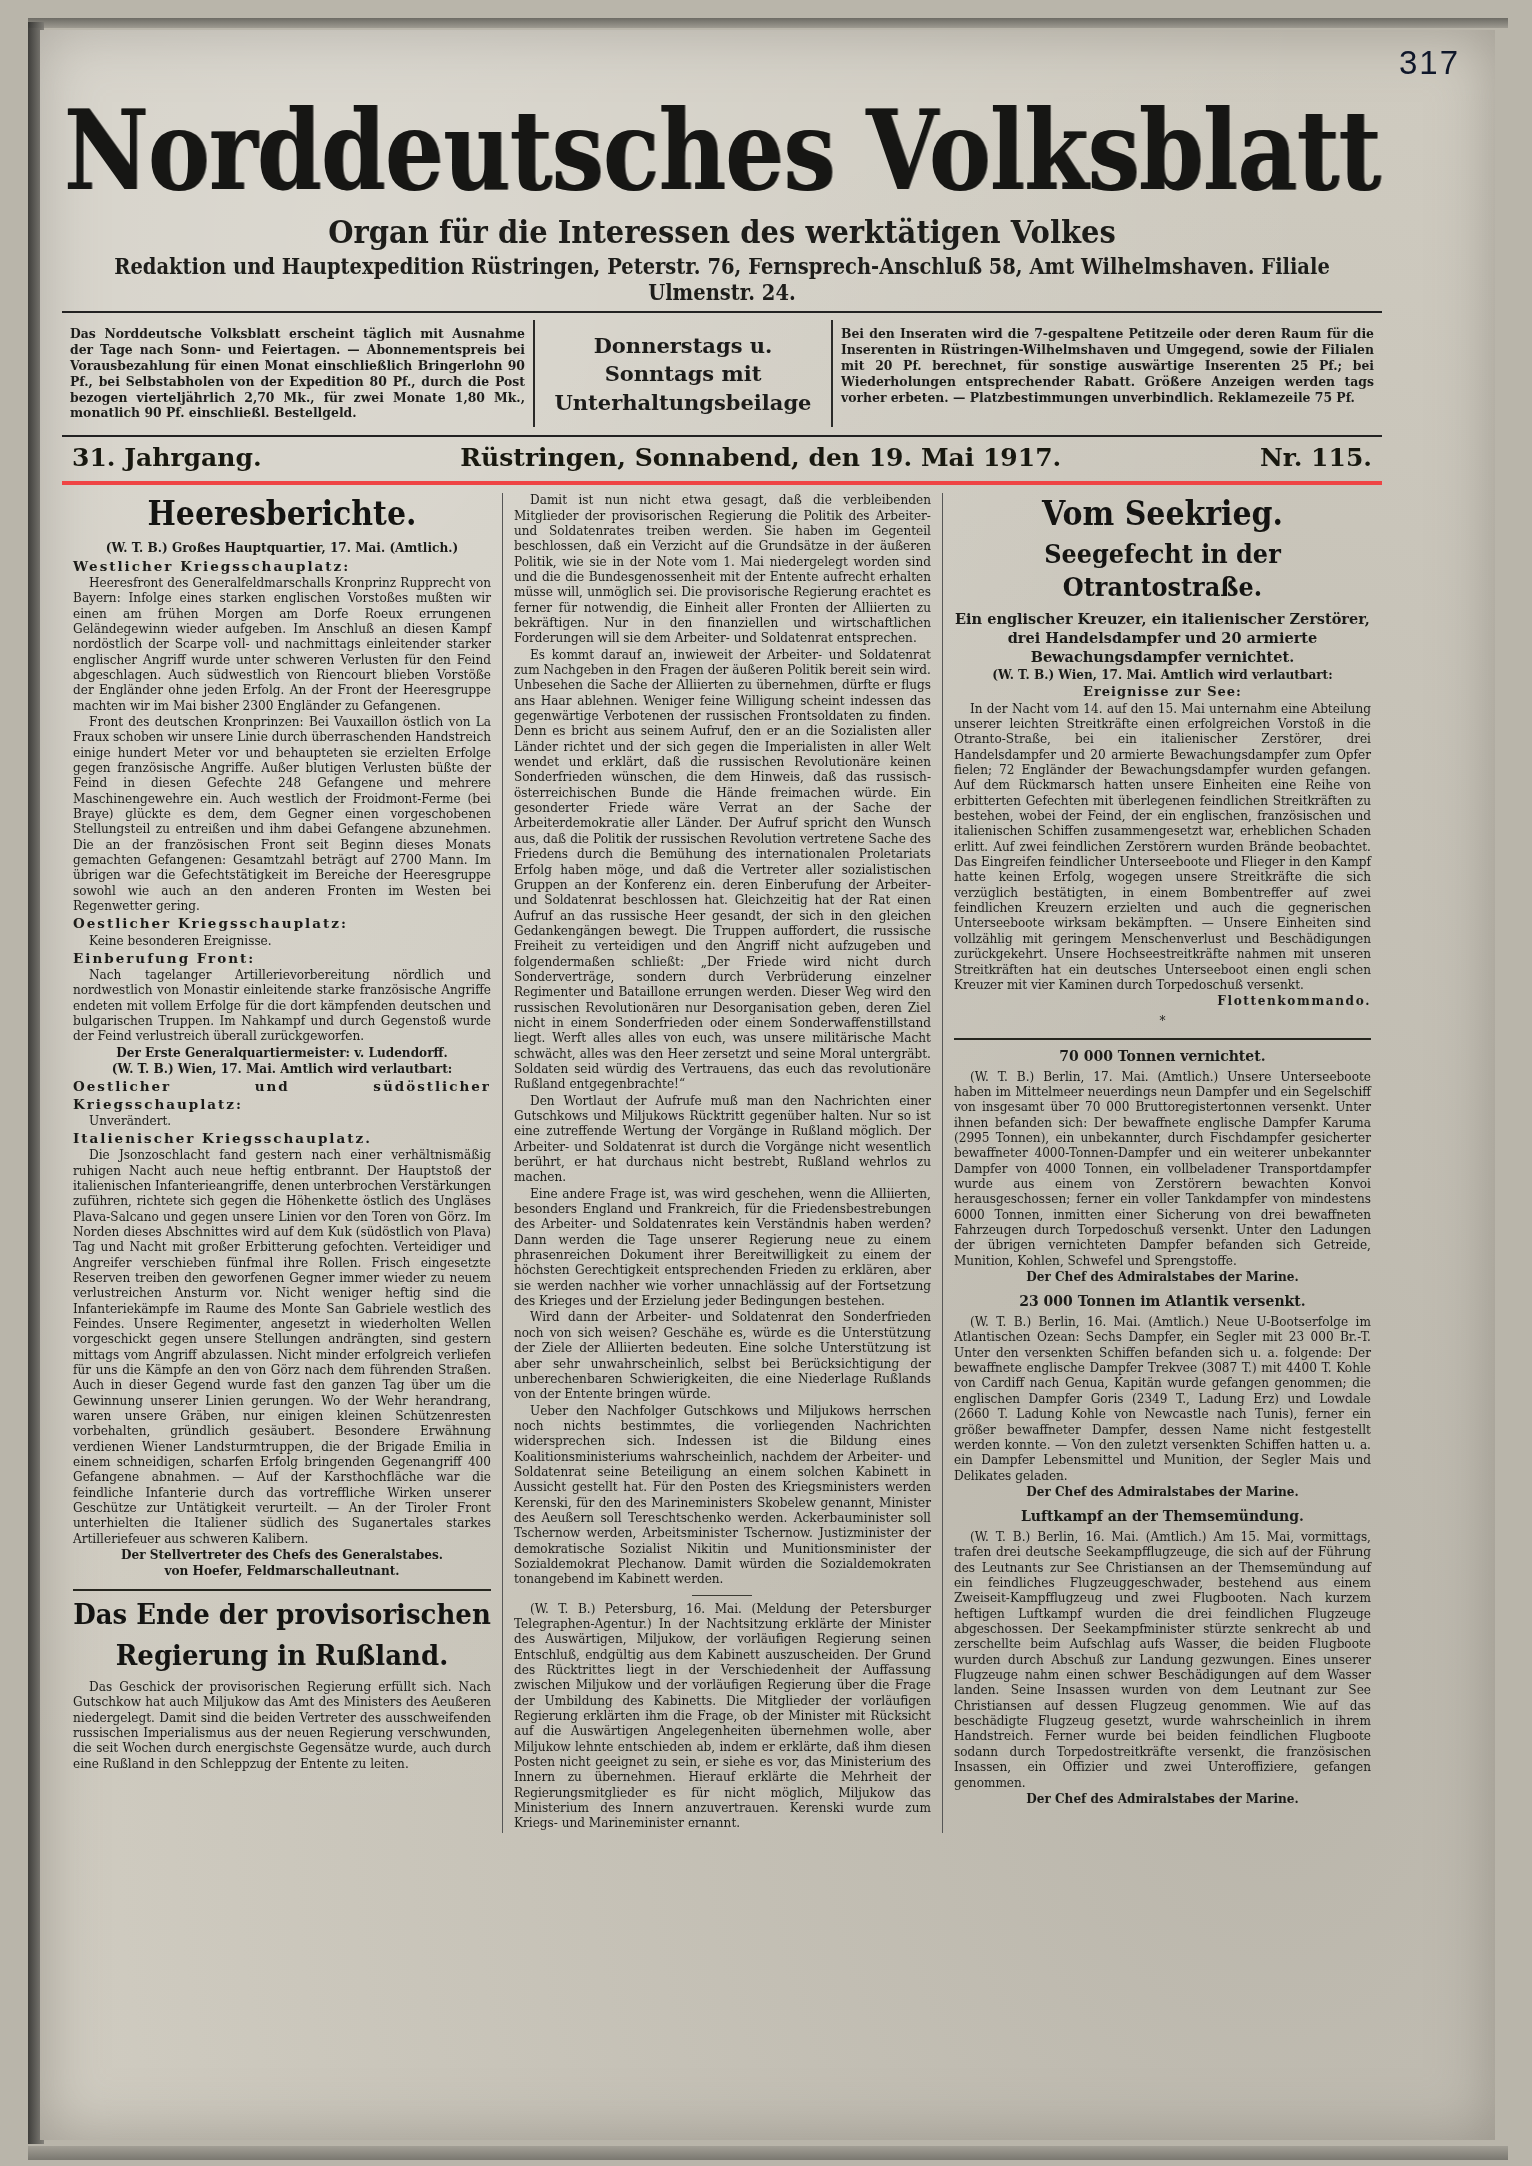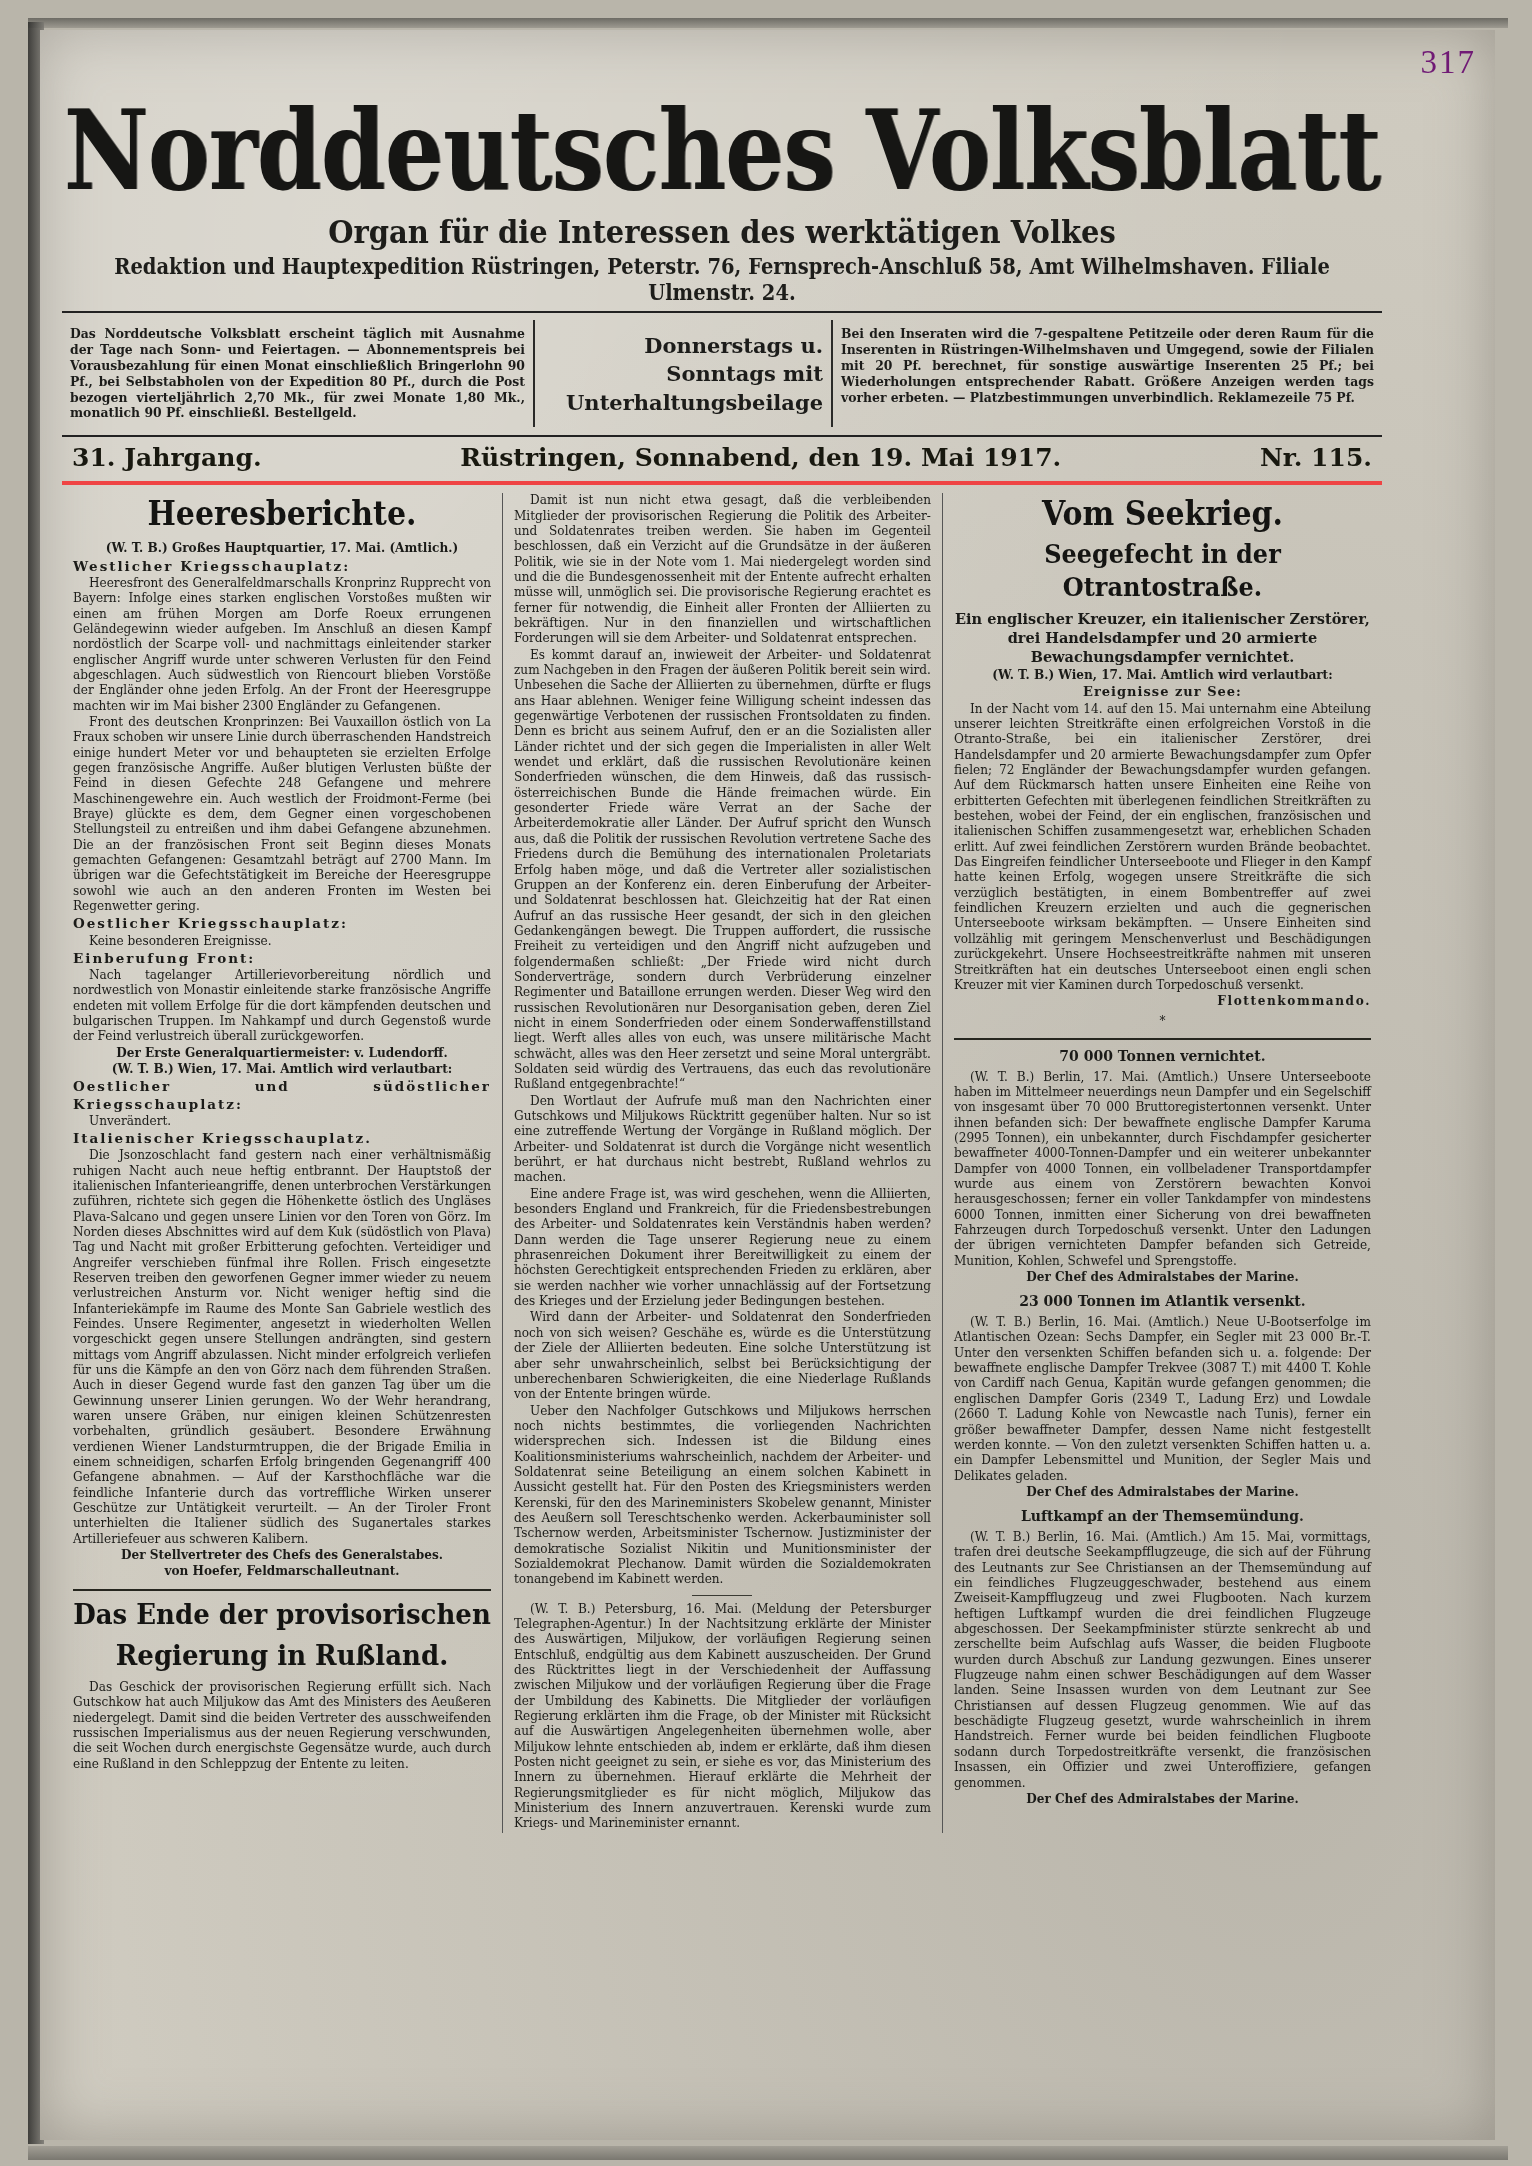--- a/index.html
+++ b/index.html
@@ -46,25 +46,25 @@
     opacity: .6;
   }
   .edge-bottom {
     position: absolute; left: 28px; bottom: 6px; width: 1480px; height: 14px;
     background: linear-gradient(0deg, #3a3a36, #8b8880);
     opacity: .5;
   }
 
   .pagenum {
     position: absolute;
-    right: 56px;
+    right: 72px;
     top: 44px;
-    font-family: Liberation Serif, serif;
+    font-family: Liberation Sans, sans-serif;
     font-size: 33px;
-    color: #701a75;
+    color: #0f172a;
     letter-spacing: 2px;
   }
 
   .inner {
     position: absolute;
     left: 62px;
     top: 96px;
     width: 1320px;
   }
 
@@ -111,21 +111,21 @@
     font-size: 12.4px;
     line-height: 1.28;
     color: #1c1c1a;
   }
   .infobar .cell {
     padding: 6px 8px;
   }
   .infobar .c1 { width: 455px; text-align: justify; font-weight: bold;}
   .infobar .c2 {
     width: 280px;
-    text-align: right;
+    text-align: center;
     border-left: 2px solid #2a2a28;
     border-right: 2px solid #2a2a28;
     font-size: 21px;
     font-weight: bold;
     line-height: 1.35;
     padding-top: 12px;
   }
   .infobar .c3 { flex: 1; text-align: justify; font-weight: bold;}
 
   

